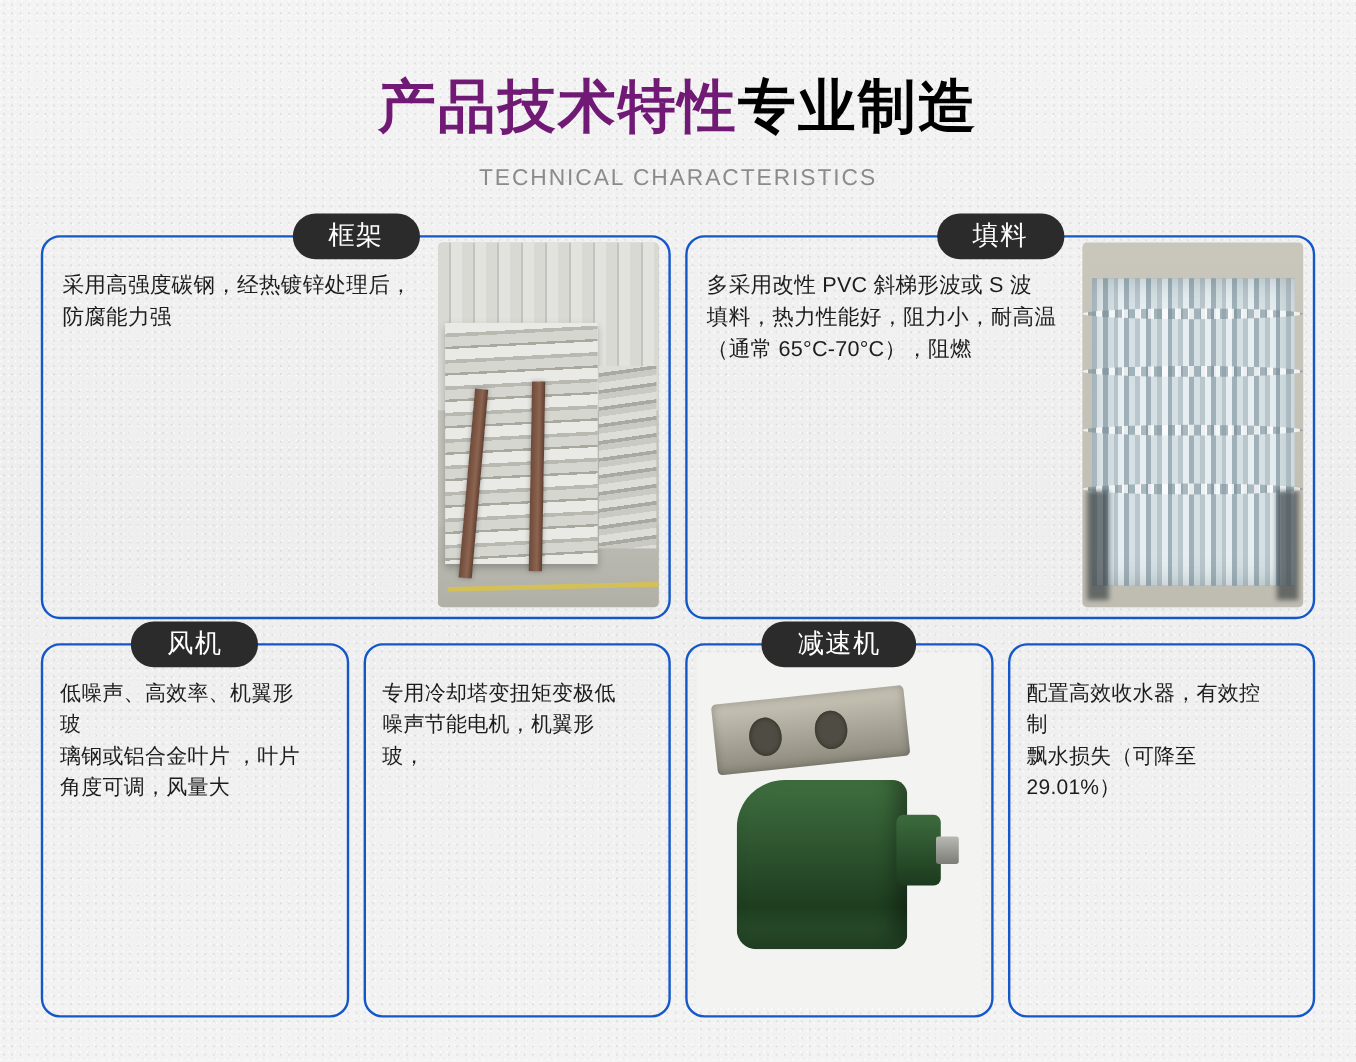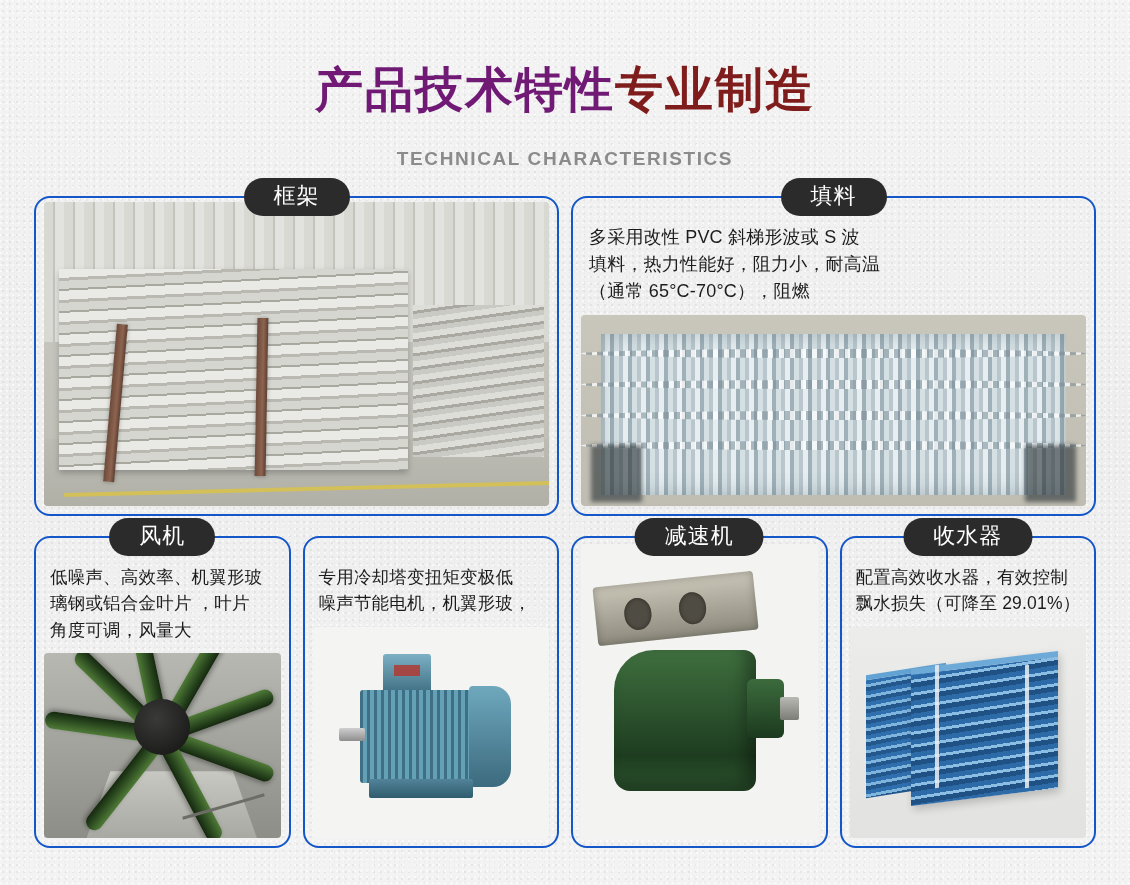--- a/index.html
+++ b/index.html
@@ -37,28 +37,28 @@
   .title-line {
     margin: 0;
     padding-top: 66px;
     font-size: 48px;
     font-weight: bold;
     letter-spacing: 2px;
     line-height: 1;
     white-space: nowrap;
   }
   .title-main { color: #701a75; }
-  .title-accent { color: #7f1d1d; }
+  .title-accent { color: #000000; }
   .subtitle {
-    margin: 16px;
+    margin: 6px;
     padding-top: 18px;
     font-size: 19px;
     letter-spacing: 1.6px;
     color: #8b8b8b;
-    font-weight: bold;
+    font-weight: normal;
   }
 
   
   .row {
     position: absolute;
     display: flex;
     gap: 12px;
   }
   .row-top {
     top: 196px;
@@ -74,21 +74,21 @@
   }
 
   .card {
     position: relative;
     flex: 1 1 0;
     border: 2px solid #1457c9;
     border-radius: 16px;
     background: transparent;
     box-sizing: border-box;
     display: flex;
-    flex-direction: column;
+    flex-direction: row;
     overflow: visible;
   }
   .card-badge {
     position: absolute;
     top: -20px;
     left: 50%;
     transform: translateX(-50%);
     background: #2b2b2b;
     color: #ffffff;
     border-radius: 22px;
@@ -375,20 +375,22 @@
   <h1 class="title-line">
     <span class="title-main">产品技术特性</span><span class="title-accent">专业制造</span>
   </h1>
   <p class="subtitle">TECHNICAL CHARACTERISTICS</p>
 </div>
 
 <div class="row row-top">
 
   <div class="card">
     <div class="card-badge">框架</div>
+    <div class="card-desc">采用高强度碳钢，经热镀锌处理后，
+防腐能力强</div>
     <div class="card-photo ph-frame">
       <div class="wall"></div>
       <div class="ground"></div>
       <div class="stack"></div>
       <div class="stack2"></div>
       <div class="post-a"></div>
       <div class="post-b"></div>
     </div>
   </div>
 
@@ -450,21 +452,20 @@
     <div class="card-badge">减速机</div>
     <div class="card-photo ph-gear">
       <div class="cover"></div>
       <div class="housing"></div>
       <div class="snout"></div>
       <div class="stub"></div>
     </div>
   </div>
 
   <div class="card">
-    <div class="card-badge">收水器</div>
     <div class="card-desc">配置高效收水器，有效控制
 飘水损失（可降至 29.01%）</div>
     <div class="card-photo ph-drift">
       <div class="block-back"></div>
       <div class="block-front"></div>
       <div class="strap-a"></div>
       <div class="strap-b"></div>
     </div>
   </div>
 

